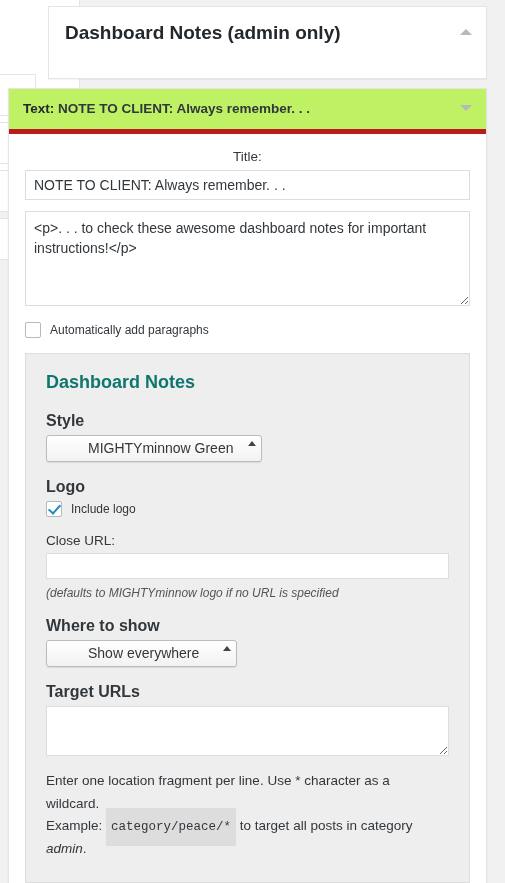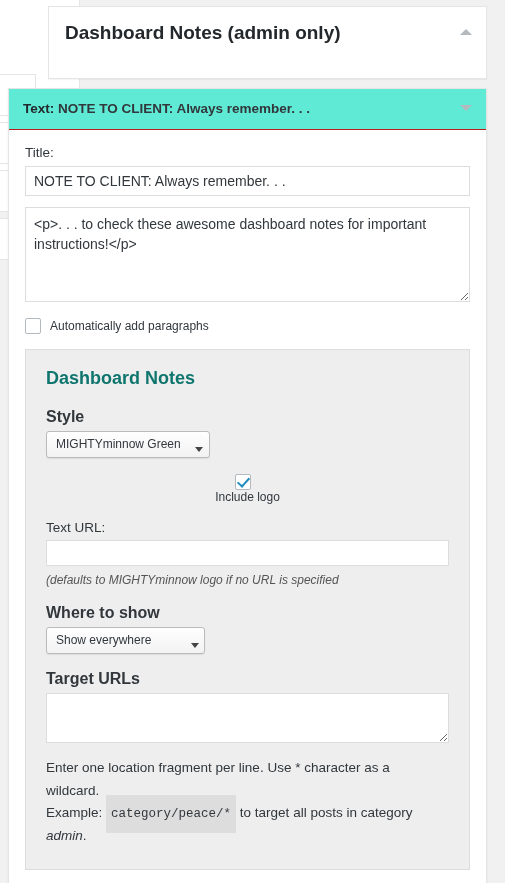--- a/index.html
+++ b/index.html
@@ -92,22 +92,22 @@
     position: absolute;
     left: 8px;
     top: 88px;
     width: 479px;
     background: #ffffff;
     border: 1px solid #e5e5e5;
     box-sizing: border-box;
     box-shadow: 0 1px 2px rgba(0,0,0,.07);
   }
   .widget-top {
-    background: #5eead4;
-    border-bottom: 1px solid #b91c1c;
+    background: #bef264;
+    border-bottom: 5px solid #b91c1c;
     padding: 11px 14px;
     position: relative;
     font-size: 13.5px;
     color: #32373c;
     font-weight: bold;
     line-height: 1.3;
   }
   .widget-top .wt-label { color: #23282d; }
   .widget-top .wt-title { color: #32373c; }
   .widget-top .expand-arrow {
@@ -123,20 +123,21 @@
   .widget-body {
     padding: 14px 16px 0 16px;
   }
 
   .field-label {
     display: block;
     font-size: 13.5px;
     color: #32373c;
     margin: 0 0 5px 0;
     line-height: 1.3;
+    text-align: center;
   }
   .text-input {
     display: block;
     width: 100%;
     box-sizing: border-box;
     height: 30px;
     padding: 4px 8px;
     font-size: 14px;
     font-family: "Liberation Sans", sans-serif;
     color: #32373c;
@@ -212,28 +213,29 @@
     font-size: 16px;
     font-weight: bold;
     color: #32373c;
     margin: 0 0 5px 0;
   }
   .ip-group { margin-bottom: 16px; }
   .ip-group:last-child { margin-bottom: 0; }
 
   .sel {
     display: inline-flex;
-    align-items: flex-end;
+    align-items: flex-start;
     border: 1px solid #bbbbbb;
     border-radius: 3px;
     background: linear-gradient(to bottom, #ffffff 0%, #f2f2f2 100%);
     box-shadow: 0 1px 1px rgba(0,0,0,.08);
     overflow: hidden;
     height: 25px;
-    font-size: 12px;
+    font-size: 14px;
+    padding-left: 32px;
   }
   .sel .sel-value {
     padding: 3px 8px 3px 9px;
     color: #32373c;
     white-space: nowrap;
     line-height: 19px;
   }
   .sel .sel-arrows {
     width: 19px;
     border-left: 1px solid #cccccc;
@@ -399,28 +401,29 @@
 
         <div class="ip-group">
           <span class="ip-label">Style</span>
           <div class="sel">
             <span class="sel-value">MIGHTYminnow Green</span>
             <span class="sel-arrows"></span>
           </div>
         </div>
 
         <div class="ip-group">
-          <div class="checkbox-row" style="margin-top:2px;flex-direction:column;">
+          <span class="ip-label">Logo</span>
+          <div class="checkbox-row" style="margin-top:2px;">
             <span class="cb checked"></span>
             <span class="cb-label">Include logo</span>
           </div>
         </div>
 
         <div class="ip-group">
-          <span class="ip-label" style="font-weight:normal;font-size:13.5px;">Text URL:</span>
+          <span class="ip-label" style="font-weight:normal;font-size:13.5px;">Close URL:</span>
           <input class="ip-input" type="text" value="" style="">
           <p class="ip-note">(defaults to MIGHTYminnow logo if no URL is specified</p>
         </div>
 
         <div class="ip-group">
           <span class="ip-label">Where to show</span>
           <div class="sel">
             <span class="sel-value" style="min-width:120px;">Show everywhere</span>
             <span class="sel-arrows"></span>
           </div>

